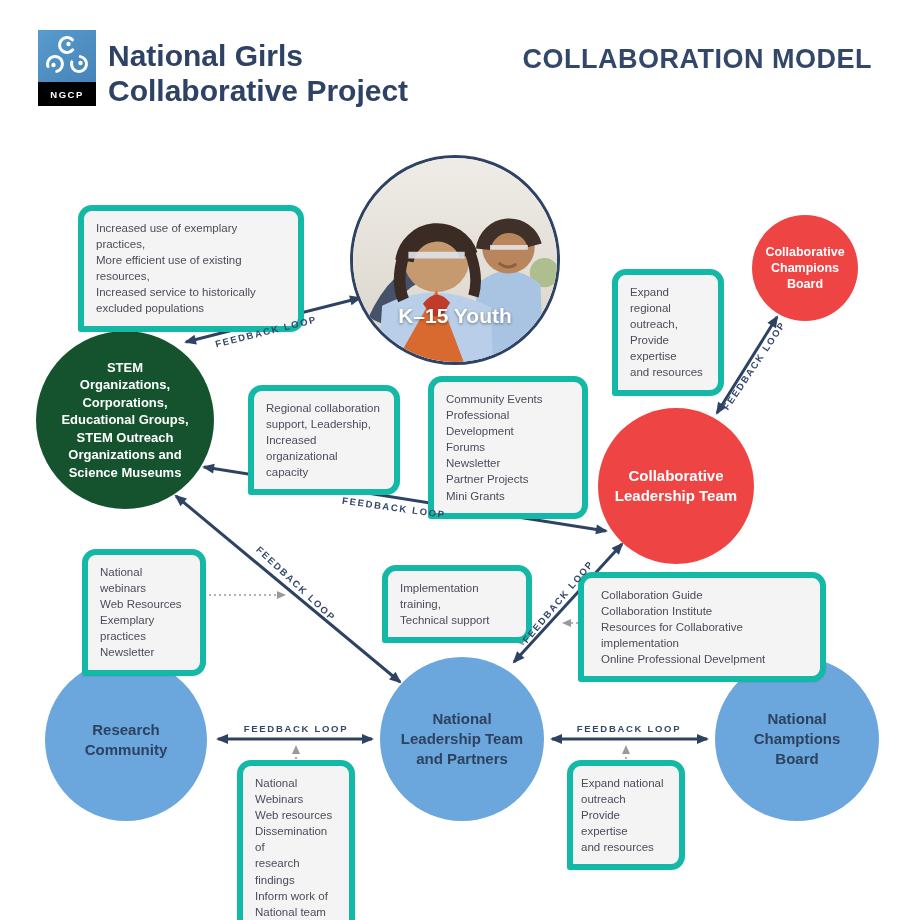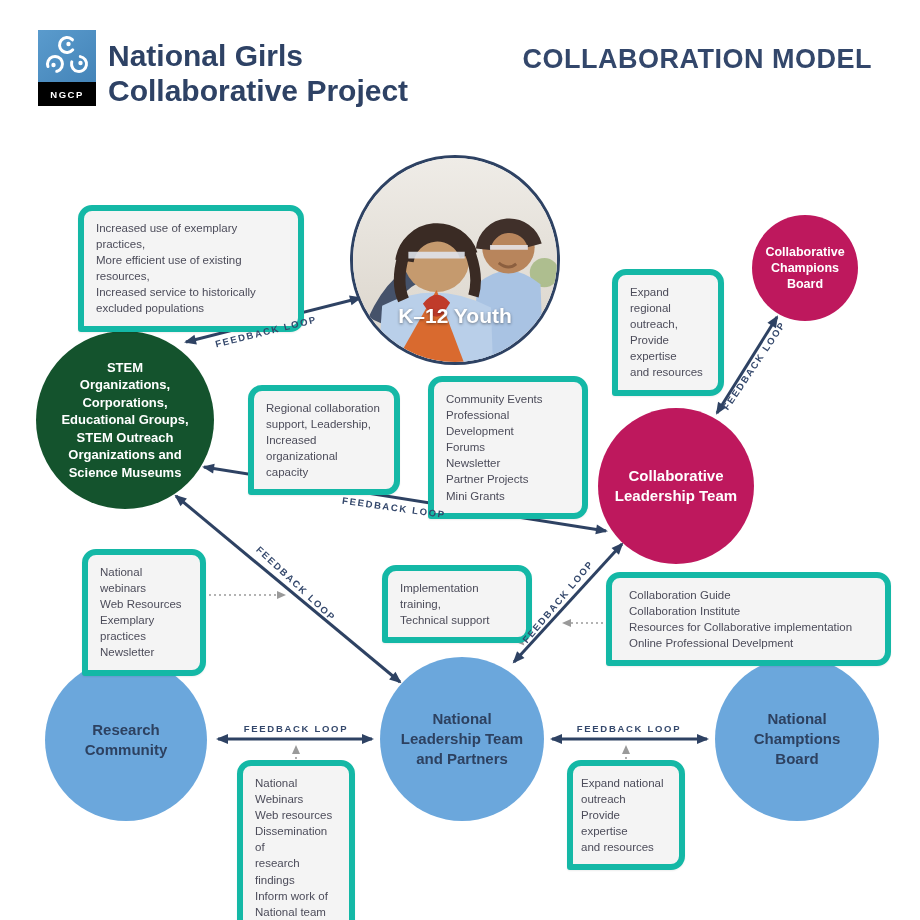--- a/index.html
+++ b/index.html
@@ -10,21 +10,21 @@
   
   .logo { position:absolute; left:38px; top:30px; width:58px; height:68px; }
   .logo-top { width:58px; height:52px; background:linear-gradient(140deg,#5a9bcd,#4484b8); display:flex; align-items:center; justify-content:center; }
   .logo-bar { width:58px; height:24px; background:#000000; color:#fff; font-size:9.5px; font-weight:bold; letter-spacing:1.5px; display:flex; align-items:center; justify-content:center; }
   .brand { position:absolute; left:108px; top:38px; font-size:30px; font-weight:bold; color:#2e4265; line-height:1.18; white-space:pre-line; }
   .page-title { position:absolute; right:48px; top:44px; font-size:27px; font-weight:bold; letter-spacing:0.5px; color:#33476b; }
   
   .node { position:absolute; border-radius:50%; display:flex; align-items:center; justify-content:center; }
   .node-label { text-align:center; font-weight:bold; white-space:pre-line; width:100%; }
   .node-navy  { background:#14532d; }
-  .node-green { background:#be185d; }
+  .node-green { background:#ef4444; }
   .node-blue  { background:#6ba7dc; }
   .node-navy .node-label, .node-green .node-label { color:#ffffff; }
   .node-blue .node-label { color:#2d4160; }
   
   .photo-circle { position:absolute; left:350px; top:155px; width:210px; height:210px; border-radius:50%; border:3px solid #2e4263; overflow:hidden; box-sizing:border-box; }
   .photo-circle svg { width:100%; height:100%; display:block; }
   .photo-label { position:absolute; left:0; right:0; bottom:34px; text-align:center; color:#fff; font-size:21px; font-weight:bold; text-shadow:0 1px 3px rgba(0,0,0,.45); }
   
   .box { position:absolute; box-sizing:border-box; background:#f4f4f4; border:6px solid #14b8a6; border-radius:14px 14px 14px 3px; padding:9px 12px; font-size:11.5px; line-height:1.4; color:#4c4c5a; white-space:pre-line; box-shadow:0 1px 2px rgba(0,0,0,.07); z-index:3; }
   
@@ -112,21 +112,21 @@
       <path d="M26 210 L30 152 Q85 124 142 154 L144 210 Z" fill="#b9cfe9"></path>
       <circle cx="86" cy="104" r="34" fill="#c59a6e"></circle>
       <path d="M53 106 a34 34 0 0 1 66 -6" stroke="#3a2b24" stroke-width="19" fill="none"></path>
       <path d="M52 100 q-8 28 0 46" stroke="#3a2b24" stroke-width="12" fill="none"></path>
       <path d="M120 96 q10 26 4 46" stroke="#3a2b24" stroke-width="11" fill="none"></path>
       <path d="M57 100 h58" stroke="#dfe4ec" stroke-width="7" opacity="0.9"></path>
 
       <path d="M44 210 L114 210 L86 136 Z" fill="#d96a2f"></path>
       <path d="M72 150 q14 -18 28 -1 l-7 11 q-7 7 -14 0 z" fill="#c03b2a"></path>
     </svg>
-    <div class="photo-label">K–12 Youth</div>
+    <div class="photo-label">K–15 Youth</div>
   </div>
 
   <div class="node node-navy z2" style="left:36px; top:331px; width:178px; height:178px;">
     <div class="node-label" style="font-size:13px; line-height:1.35;">STEM
 Organizations,
 Corporations,
 Educational Groups,
 STEM Outreach
 Organizations and
 Science Museums</div>
@@ -172,21 +172,21 @@
 Forums
 Newsletter
 Partner Projects
 Mini Grants</div>
   <div class="box" style="left:82px;  top:549px; width:124px; min-height:74px;">National webinars
 Web Resources
 Exemplary practices
 Newsletter</div>
   <div class="box" style="left:382px; top:565px; width:150px; min-height:42px;">Implementation training,
 Technical support</div>
-  <div class="box" style="left:606px; top:572px; width:285px; min-height:74px;padding-left:17px;">Collaboration Guide
+  <div class="box" style="left:578px; top:572px; width:248px; min-height:74px;padding-left:17px;">Collaboration Guide
 Collaboration Institute
 Resources for Collaborative implementation
 Online Professional Develpment</div>
   <div class="box" style="left:237px; top:760px; width:118px; min-height:102px;">National Webinars
 Web resources
 Dissemination of
 research findings
 Inform work of
 National team</div>
   <div class="box" style="left:567px; top:760px; width:118px; min-height:96px;padding-left:8px;">Expand national

